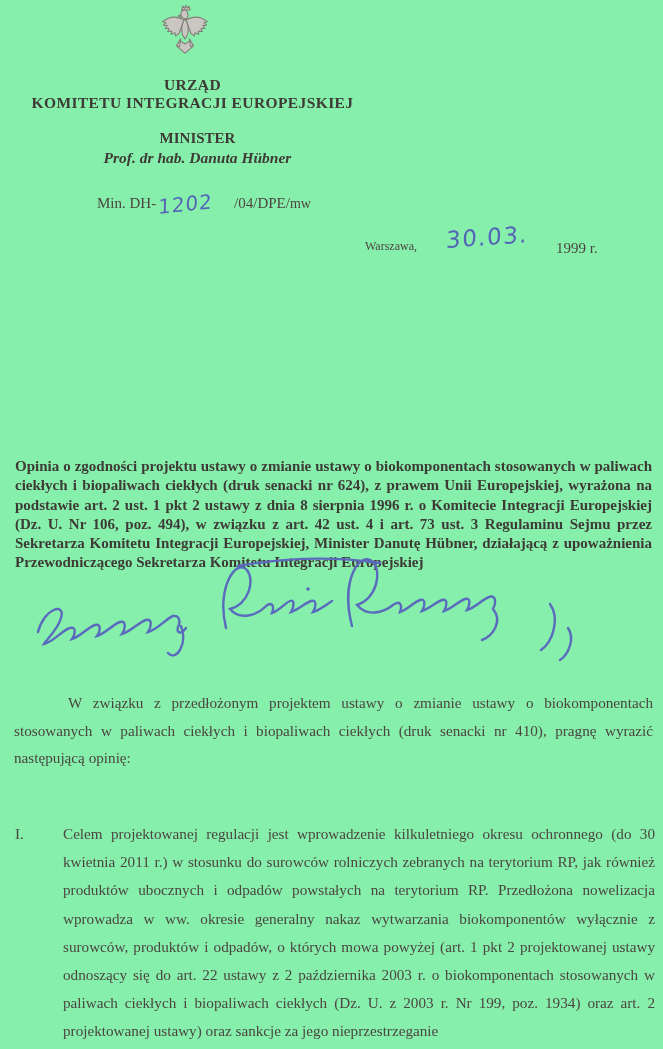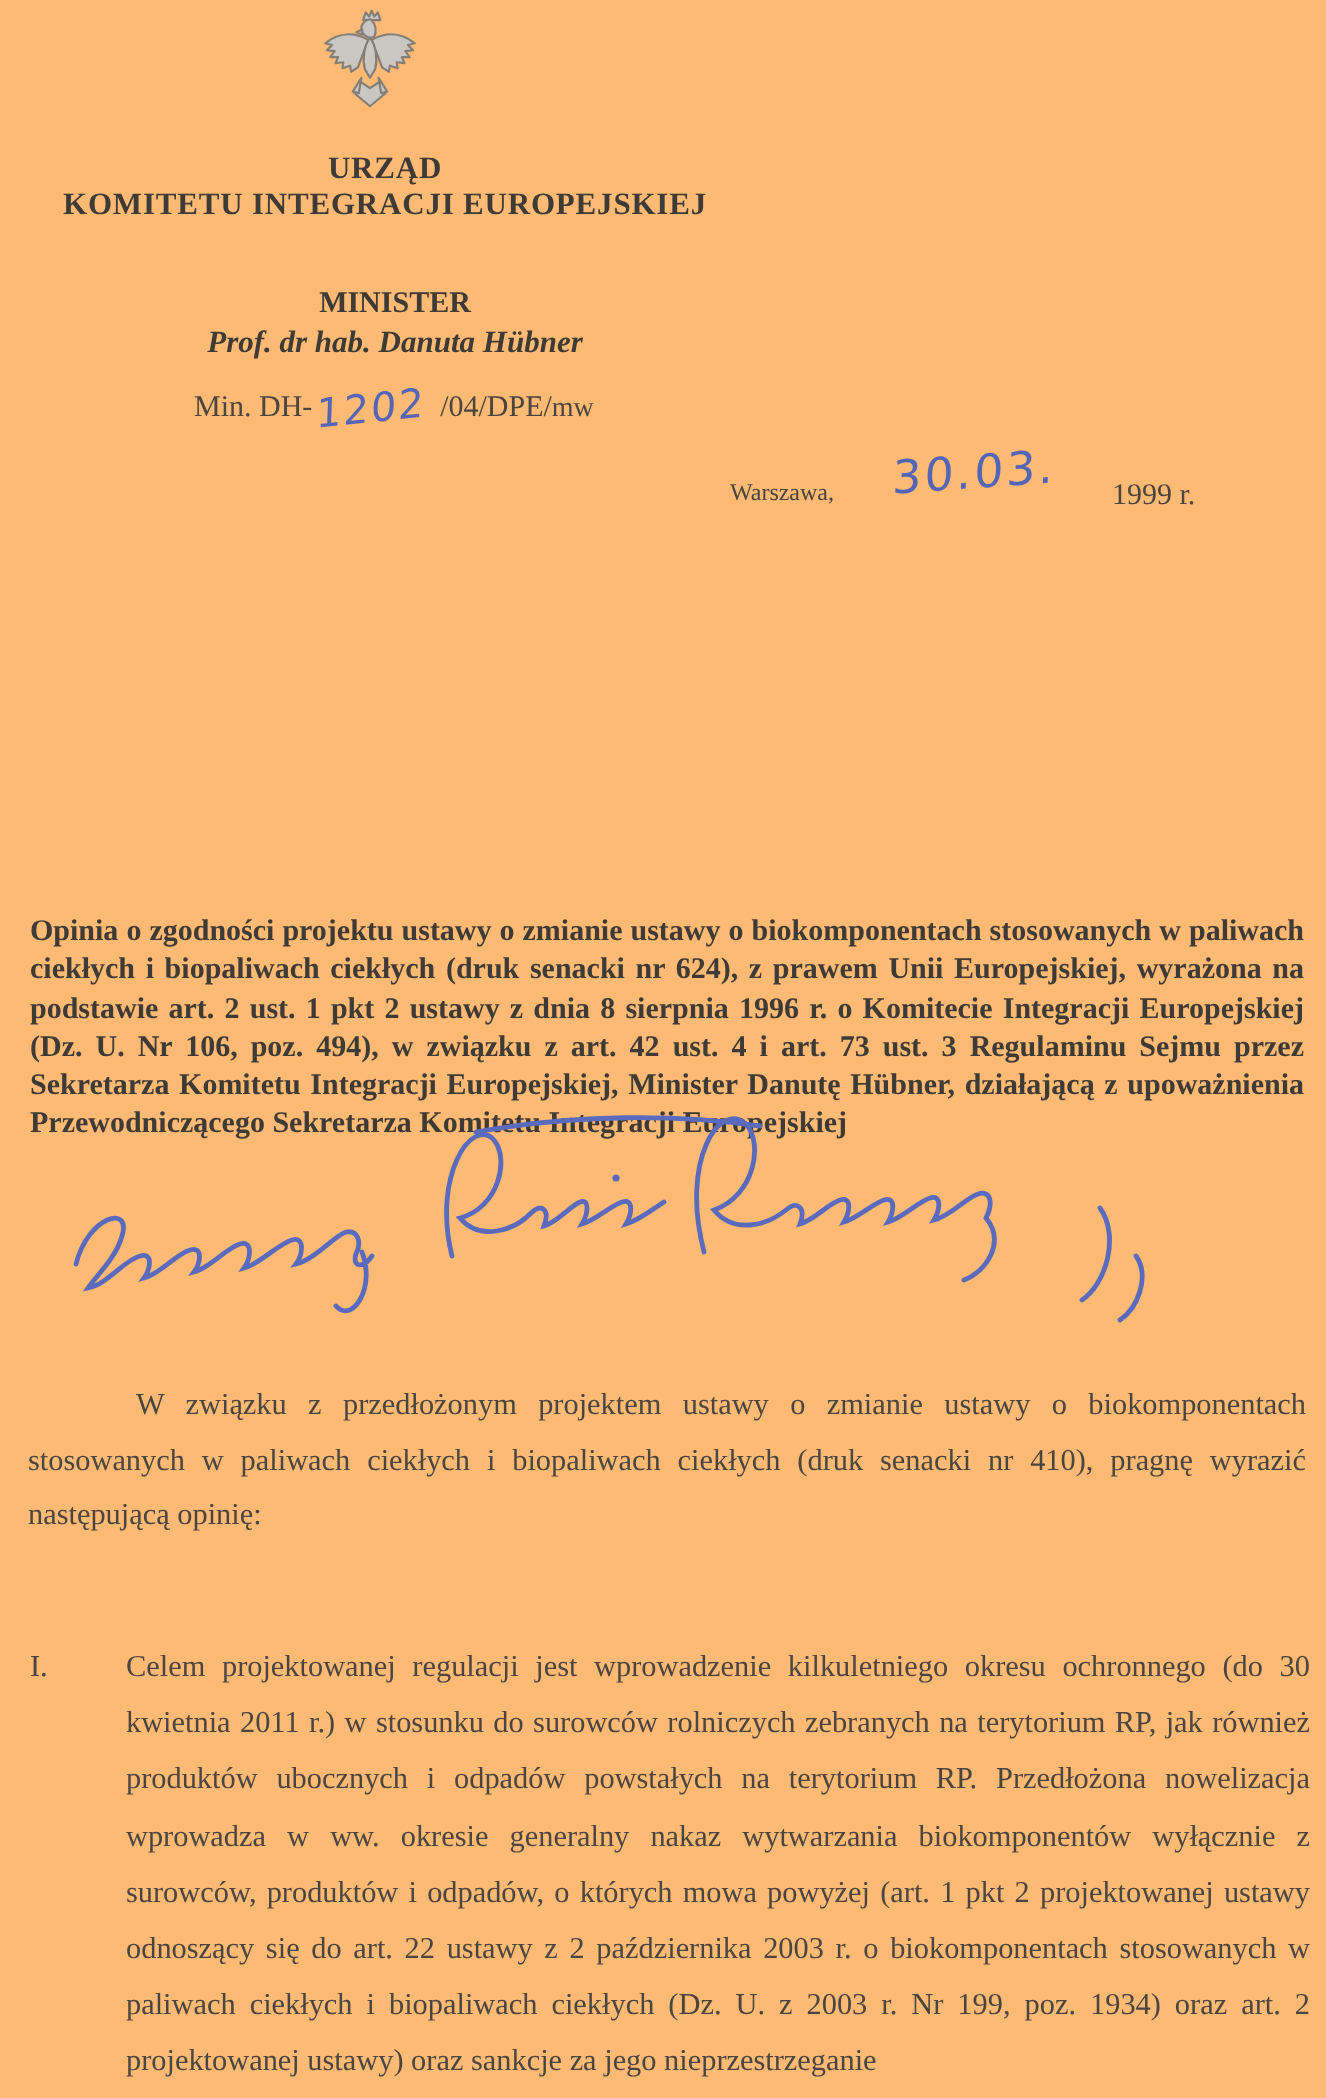--- a/index.html
+++ b/index.html
@@ -1,35 +1,35 @@
 <!DOCTYPE html>
 <html lang="pl"><head>
 <meta charset="utf-8">
 <style>
   html,body{margin:0;padding:0;background:#ffffff;}
   .page{
     position:relative;
     width:663px;height:1049px;
-    background:#fdba74;
+    background:#86efac;
     font-family:"Liberation Serif", serif;
     color:#4b4540;
     overflow:hidden;
   }
   .abs{position:absolute;}
 
   
   .emblem{left:159px;top:4px;width:52px;height:56px;}
   .office{left:0;top:76px;width:385px;text-align:center;
           font-weight:bold;font-size:15.5px;line-height:18px;
           color:#3e3a35;letter-spacing:.4px;}
   .minister{left:0;top:129px;width:395px;text-align:center;
-            font-weight:bold;font-size:15px;line-height:18px;color:#3e3a35;margin-top:14px;}
+            font-weight:bold;font-size:15px;line-height:18px;color:#3e3a35;}
   .minister .name{font-style:italic;font-size:15.5px;margin-top:2px;text-align:center;}
   .refline{left:97px;top:194px;font-size:15px;color:#4b4540;white-space:nowrap;}
-  .refline .slashpart{margin-left:6px;}
+  .refline .slashpart{margin-left:20px;}
   .refline .initials{font-size:14px;}
 
   .ink{color:#5565b6;font-family:"DejaVu Sans", sans-serif;}
   .ink-ref{display:inline-block;font-size:20px;line-height:20px;
            transform:rotate(-6deg) skewX(-8deg);margin:0 1px 0 2px;
            vertical-align:-3px;letter-spacing:1px;}
   .ink-date{left:446px;top:224px;font-size:23px;letter-spacing:1.5px;
             transform:rotate(-4deg) skewX(-6deg);}
 
   

